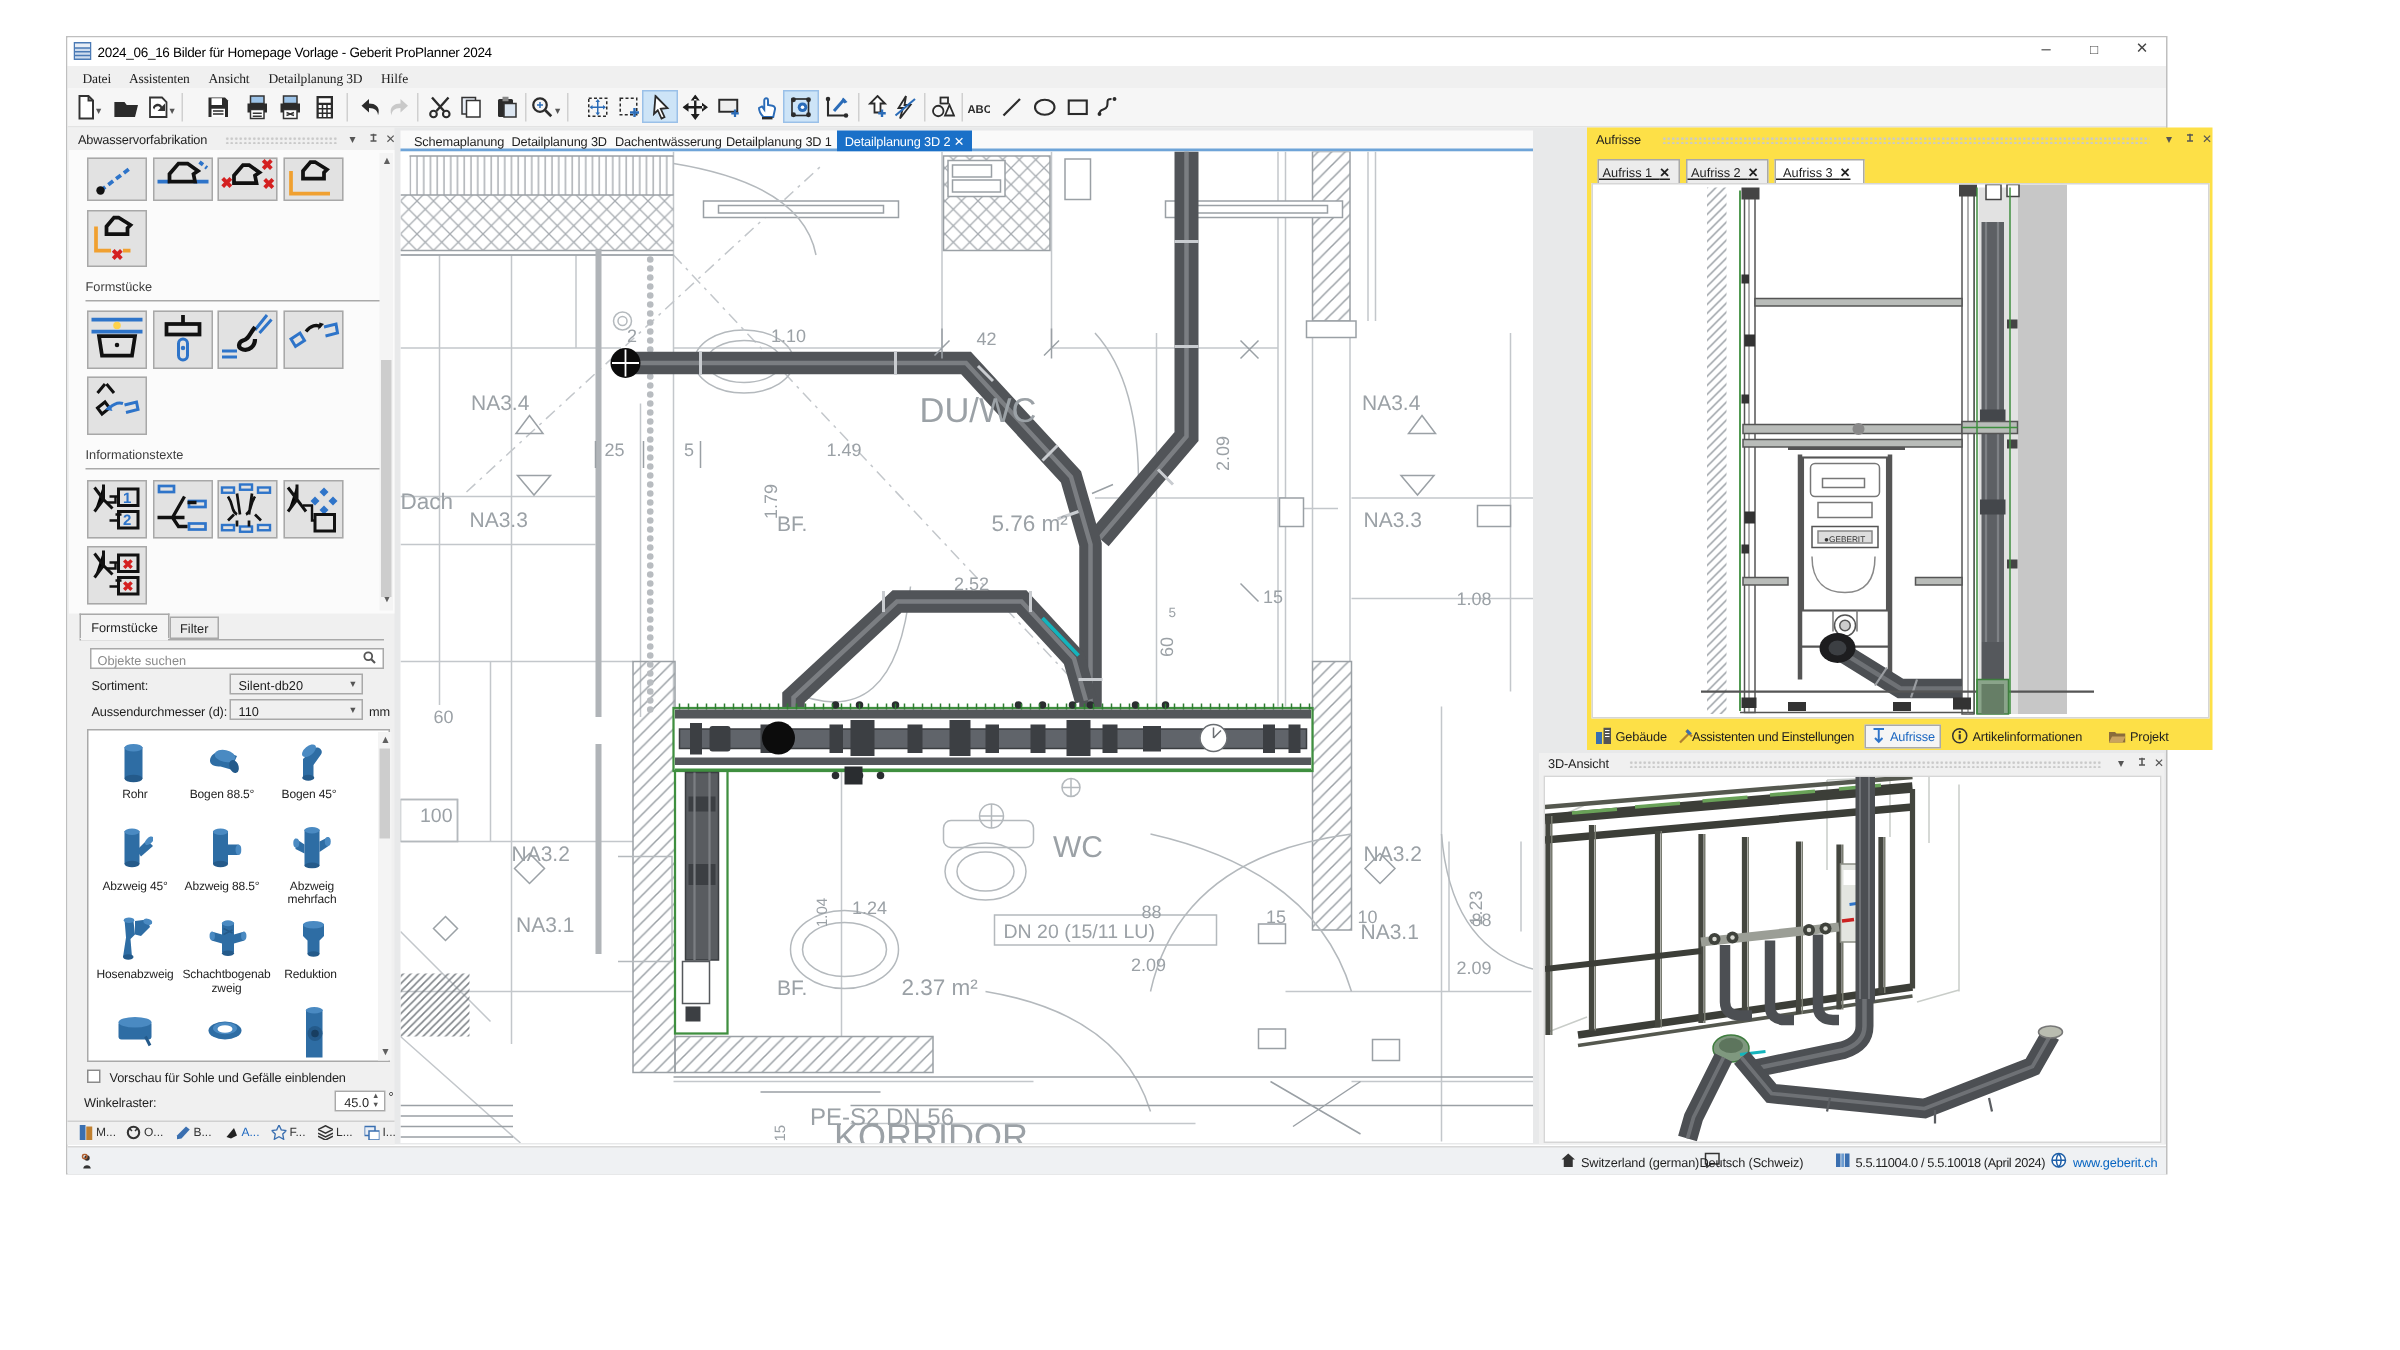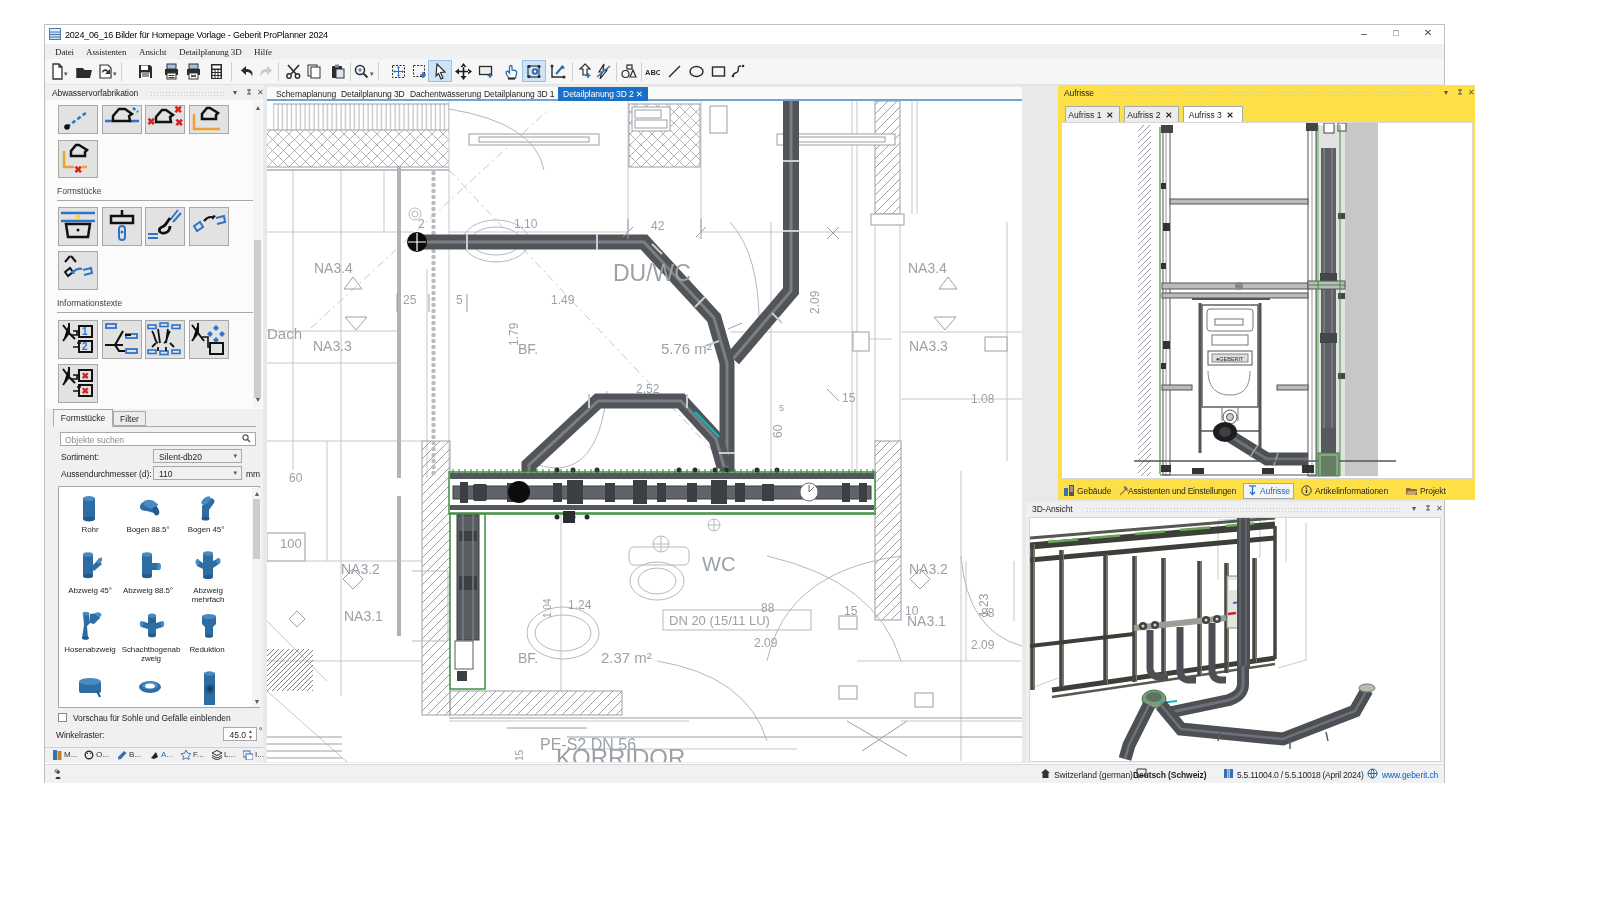--- a/index.html
+++ b/index.html
@@ -37,21 +37,21 @@
 #plist{position:absolute;left:13px;top:401px;width:202px;height:222px;background:#fff;border:1px solid #a9a9a9;}
 .pitem{position:absolute;text-align:center;font-size:8px;color:#1e1e1e;line-height:9px;letter-spacing:-0.1px;}
 #lptabs{position:absolute;left:0;top:662px;width:218px;height:16px;background:#f0f0f0;font-size:8px;color:#333;}
 #lptabs span{position:absolute;top:3px;}
 #ctabs{position:absolute;left:222px;top:2px;width:755px;height:14px;background:#fafafa;font-size:8.5px;color:#1e1e1e;border-bottom:2px solid #6ea4d8;padding-left:36px;}
 #ctabs span{position:absolute;top:2px;letter-spacing:-0.1px;}
 #ctabs .on{background:#1a70c8;color:#fff;top:0;padding-top:2px;}
 #canvas{position:absolute;left:222px;top:16px;width:755px;height:661px;background:#fff;}
 #rp1{position:absolute;left:981px;top:0;width:417px;height:415px;background:#fde047;margin-left:32px;}
 #rp1c{position:absolute;left:3px;top:37px;width:412px;height:357px;background:#fff;border:1px solid #d6d6d6;}
-.rtab{position:absolute;top:21px;height:17px;border:1px solid #a9a9a9;background:#ececec;font-size:8.5px;color:#1e1e1e;padding-top:3px;}
+.rtab{position:absolute;top:21px;height:17px;border:1px solid #a9a9a9;background:#ececec;font-size:8.5px;color:#1e1e1e;padding-top:3px;text-decoration:underline;}
 .rtab.on{background:#fff;border-bottom:1px solid #fff;}
 #rptabs{position:absolute;left:0px;top:398px;width:417px;height:16px;font-size:8.5px;color:#1e1e1e;}
 #rptabs span{position:absolute;top:3px;letter-spacing:-0.1px;}
 #rp2{position:absolute;left:981px;top:417px;width:417px;height:261px;background:#f0f0f0;}
 #rp2c{position:absolute;left:3px;top:15px;width:412px;height:245px;background:#fff;border:1px solid #d6d6d6;}
 #status{position:absolute;left:0;top:739px;width:100%;height:19px;background:#eff1f3;border-top:1px solid #d8d8d8;font-size:8.5px;color:#1e1e1e;}
 #status span{position:absolute;top:5px;letter-spacing:-0.1px;}
 .link{color:#0563c1;}
 .sico{position:absolute;top:3px;width:11px;height:11px;}
 </style>
@@ -1021,21 +1021,21 @@
         <path d="M1.5 10c0-3 5-3 5 0z" fill="#333"></path>
         <circle cx="2.5" cy="2" r="1.5" fill="none" stroke="#b06030"></circle>
       </svg>
     <svg class="sico" style="left:995px;" viewBox="0 0 11 11">
         <path d="M5.5 1L1 5h1.5v5h6V5H10z" fill="#333"></path>
       </svg>
     <span style="left:1009px;">Switzerland (german)</span>
     <svg class="sico" style="left:1091px;" viewBox="0 0 11 11">
         <path d="M1 1h9v7H5L2 10V8H1z" fill="none" stroke="#333"></path>
       </svg>
-    <span style="left:1088px;font-weight:bold;">Deutsch (Schweiz)</span>
+    <span style="left:1088px;">Deutsch (Schweiz)</span>
     <svg class="sico" style="left:1178px;" viewBox="0 0 11 11">
         <rect x="1" y="1" width="3" height="9" fill="#3a6fb0"></rect>
         <rect x="4.5" y="1" width="2" height="9" fill="#6b9bd0"></rect>
         <rect x="7" y="1" width="3" height="9" fill="#3a6fb0"></rect>
       </svg>
     <span style="left:1192px;letter-spacing:-0.25px;">5.5.11004.0 / 5.5.10018 (April 2024)</span>
     <svg class="sico" style="left:1322px;" viewBox="0 0 11 11">
         <circle cx="5.5" cy="5.5" r="4.5" fill="#fff" stroke="#1e5fa8"></circle>
         <path d="M1 5.5h9M5.5 1a7 7 0 000 9M5.5 1a7 7 0 010 9" stroke="#1e5fa8" fill="none"></path>
       </svg>

